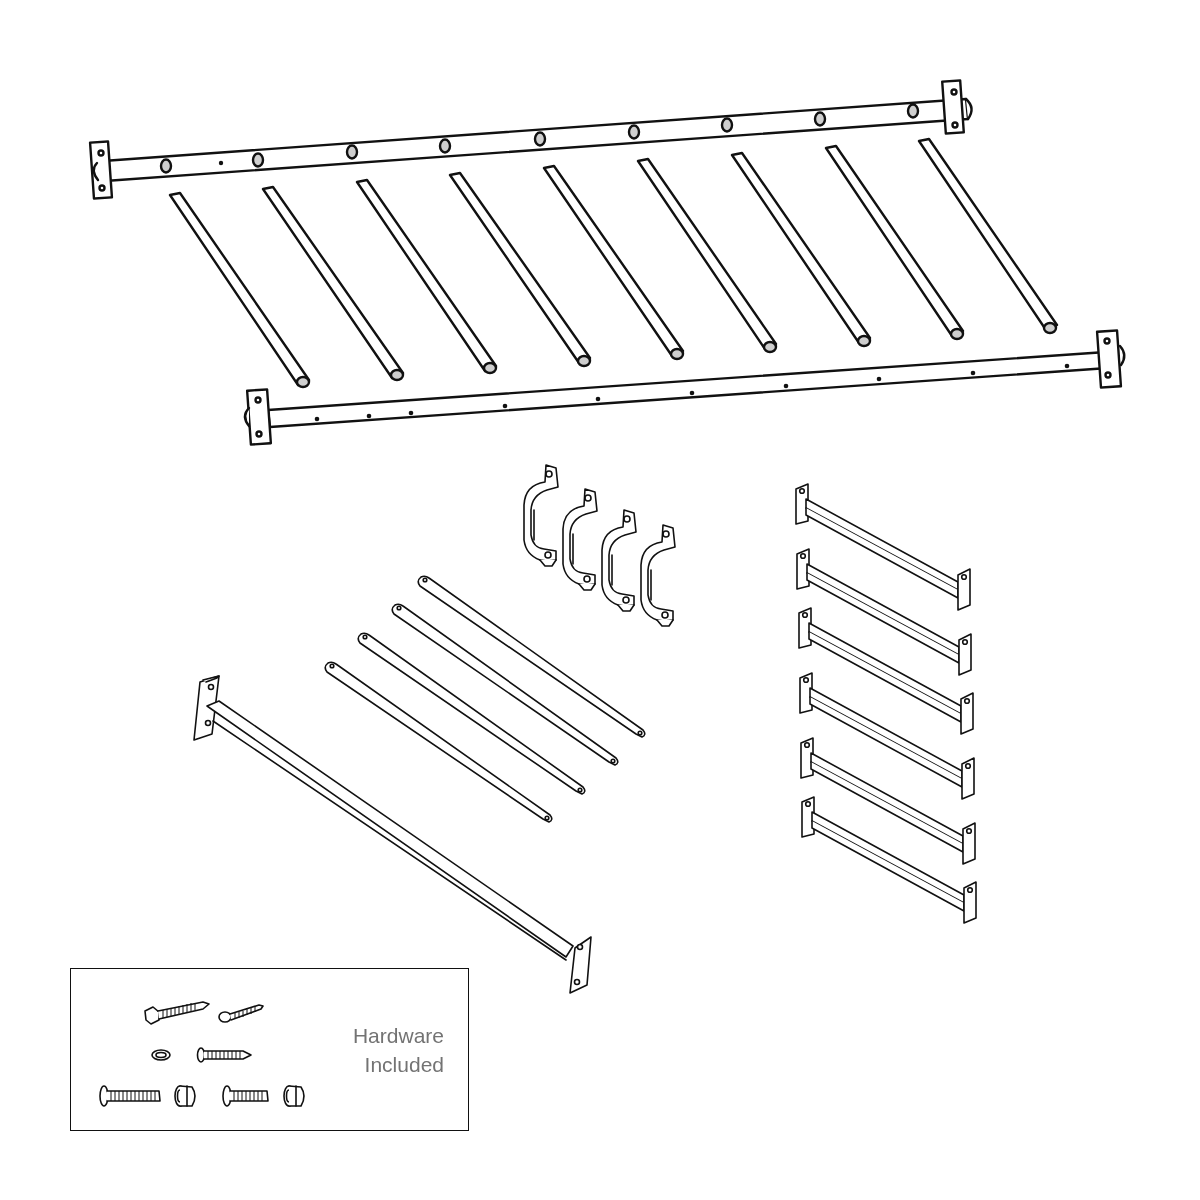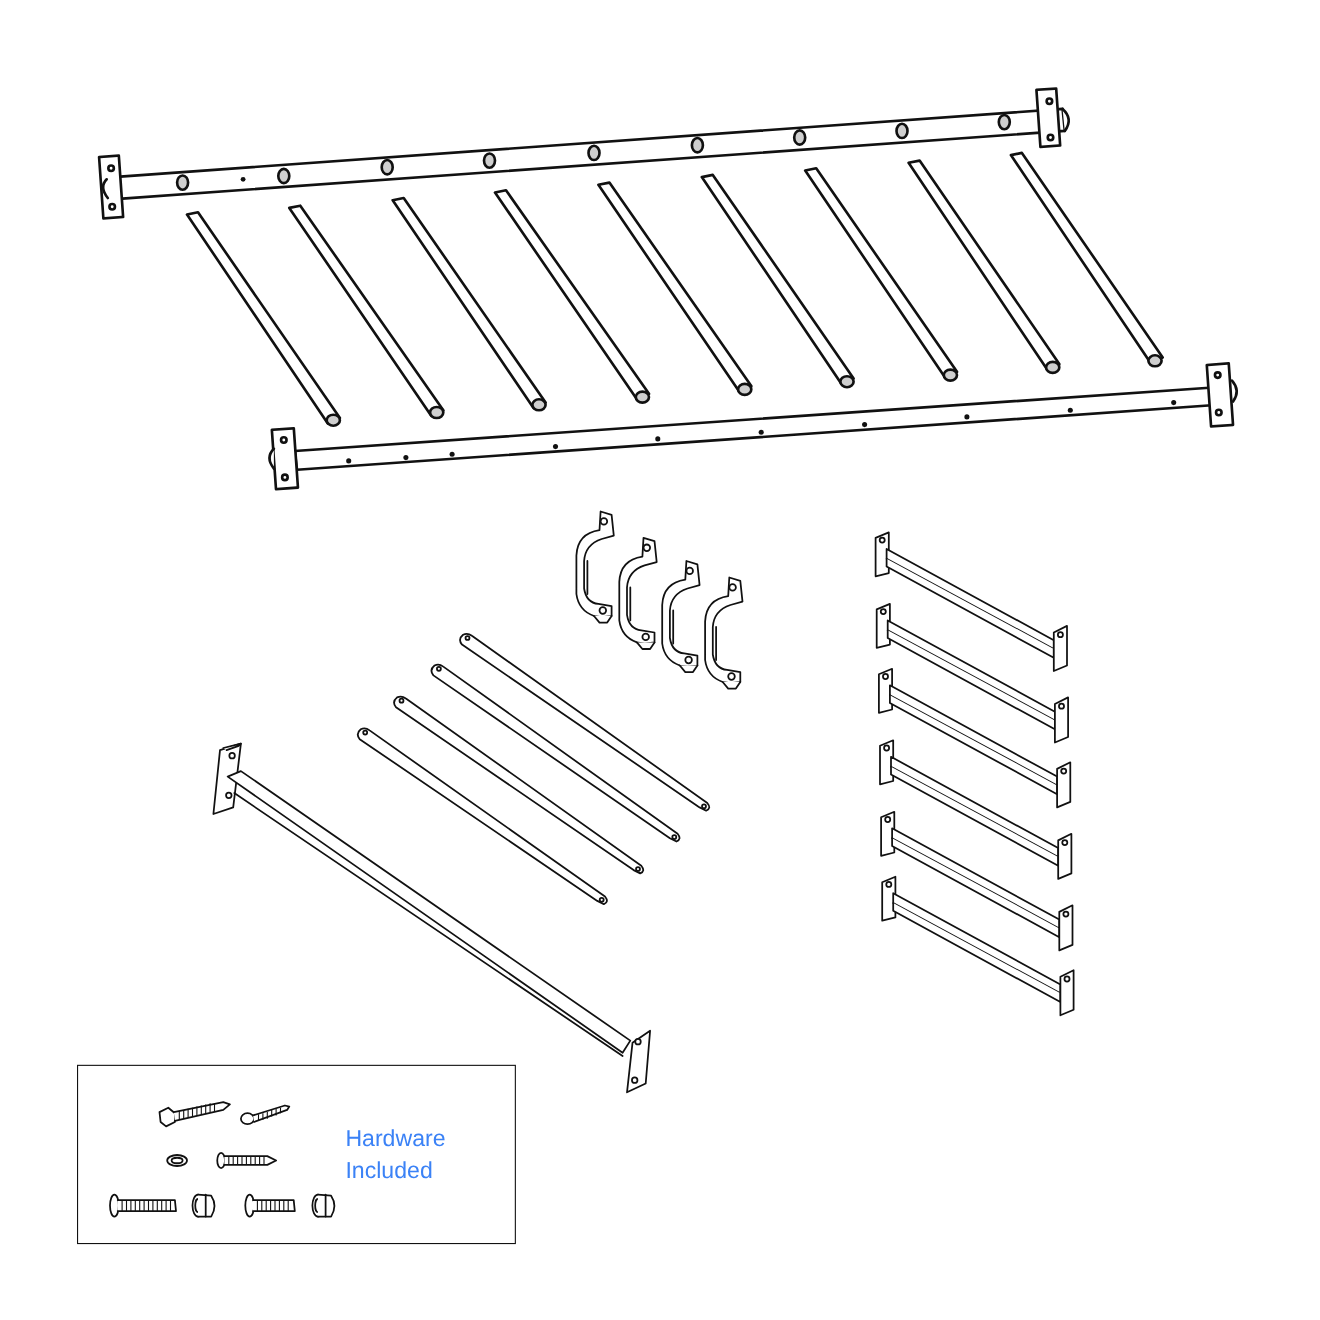--- a/index.html
+++ b/index.html
@@ -3,21 +3,21 @@
   <meta charset="utf-8">
   <style>
     html, body { margin: 0; padding: 0; background: #ffffff; }
     body { width: 1200px; height: 1200px; position: relative; overflow: hidden; font-family: "Liberation Sans", sans-serif; }
     svg.stage { position: absolute; left: 0; top: 0; }
     .ln { stroke: #111111; fill: #ffffff; stroke-width: 2.4; stroke-linejoin: round; stroke-linecap: round; }
     .thin { stroke: #111111; fill: #ffffff; stroke-width: 1.6; stroke-linejoin: round; stroke-linecap: round; }
     .cap { stroke: #111111; fill: #cfcfcf; stroke-width: 2.4; }
     .dot { fill: #111111; }
     .hw-box { position: absolute; left: 70px; top: 968px; width: 399px; height: 163px; border: 1.5px solid #111111; box-sizing: border-box; background: #ffffff; }
-    .hw-label { position: absolute; left: 243px; top: 52px; width: 130px; text-align: left; font-size: 21px; line-height: 29px; color: #3b82f6; }
+    .hw-label { position: absolute; left: 243px; top: 52px; width: 130px; text-align: right; font-size: 21px; line-height: 29px; color: #737373; }
     .hw-label span { display: block; }
     .hw-svg { position: absolute; left: 0; top: 0; }
   </style>
 </head>
 <body>
 
 <svg class="stage" width="1200" height="1200" viewBox="0 0 1200 1200">
 
   <g>
     <path class="ln" d="M103,161 L966,99 L968,119 L105,181 Z"></path>

